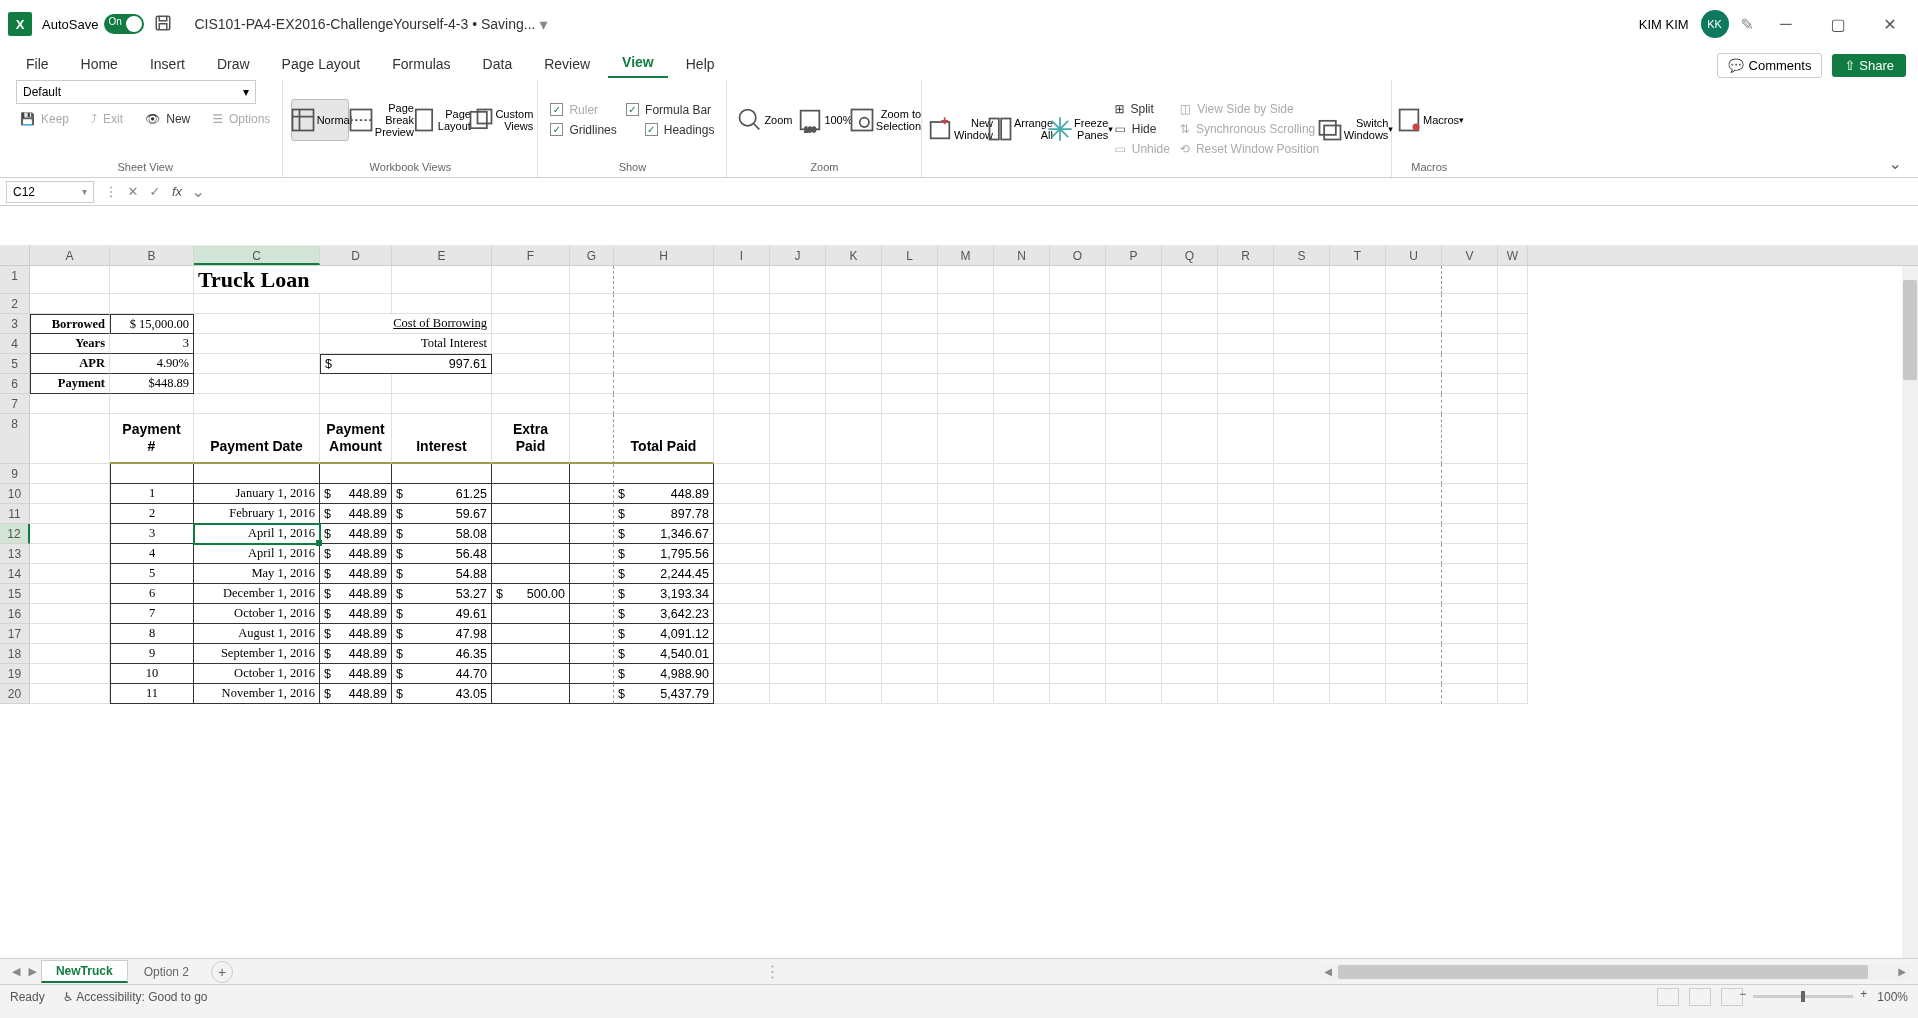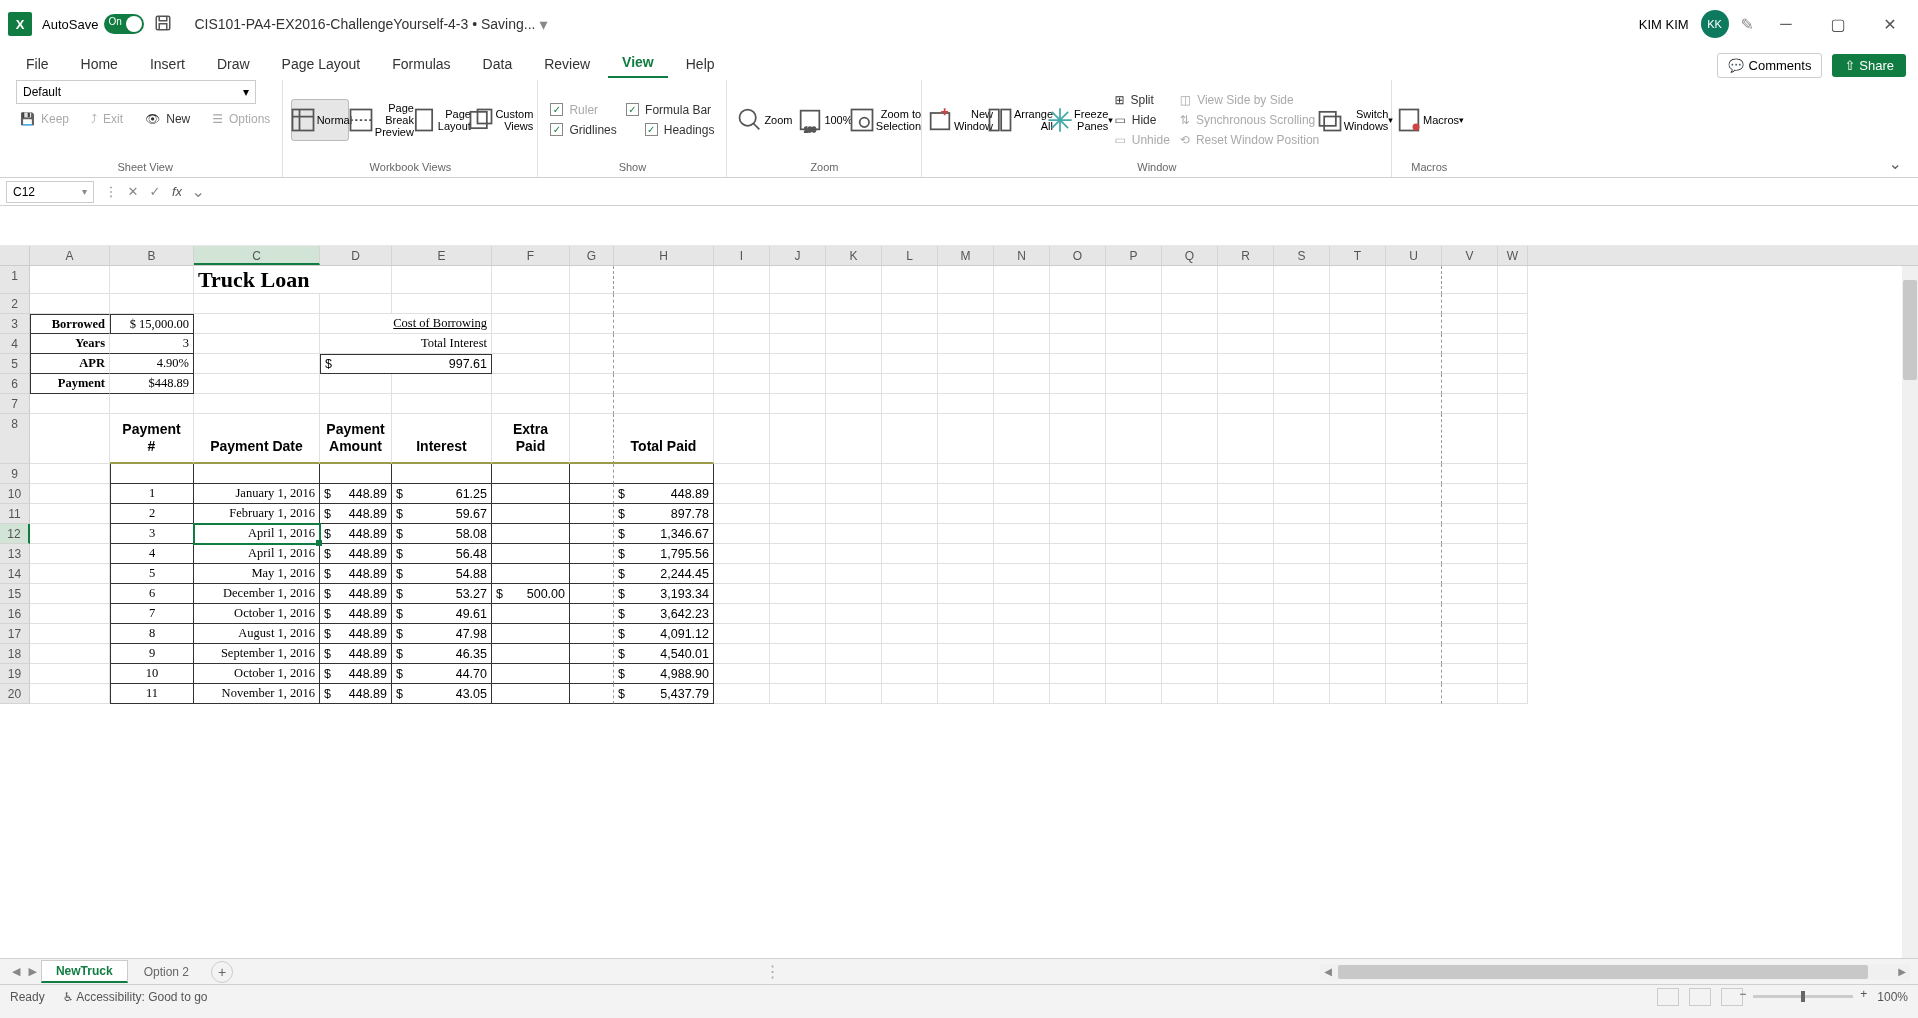--- a/index.html
+++ b/index.html
@@ -354,21 +354,20 @@
           <div class="ribbon-icon-lg">
             <svg width="28" height="28" viewBox="0 0 24 24" fill="none" stroke="#555" stroke-width="1.5">
               <rect x="3" y="5" width="14" height="12"></rect>
               <rect x="7" y="9" width="14" height="12"></rect>
             </svg>
           </div>
           <span>Switch Windows </span>
           <span style="font-size:9px;">▾</span>
         </div>
     </div>
-    <div class="ribbon-group-label">Window</div>
   </div>
 
   <div class="ribbon-group" style="border-right:none;">
     <div class="ribbon-group-items">
       <div class="ribbon-btn-lg">
           <div class="ribbon-icon-lg">
             <svg width="28" height="28" viewBox="0 0 24 24" fill="none" stroke="#555" stroke-width="1.5">
               <rect x="4" y="3" width="16" height="18"></rect>
               <circle cx="18" cy="18" r="3" fill="#c44" stroke="none"></circle>
             </svg>

